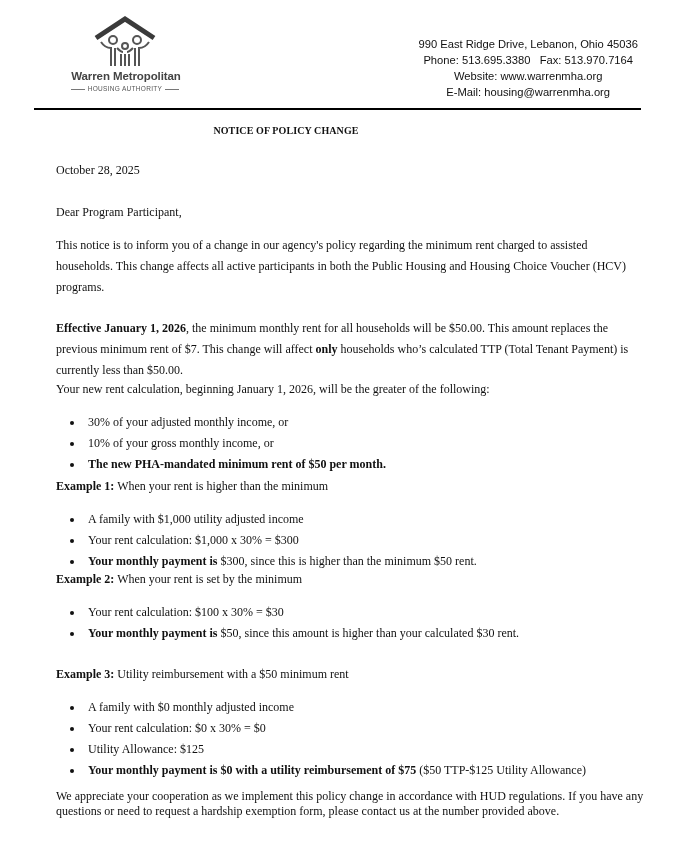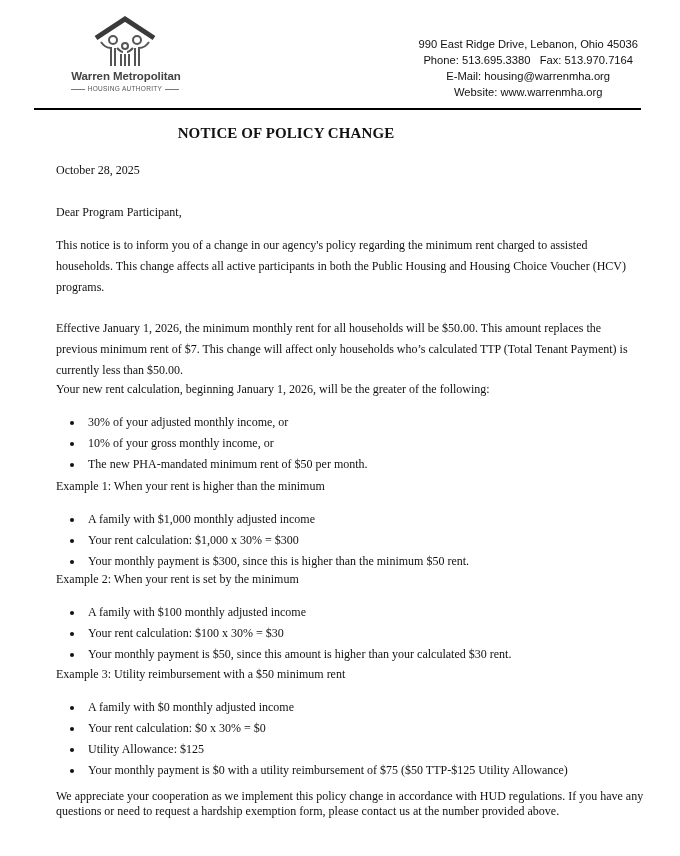--- a/index.html
+++ b/index.html
@@ -21,30 +21,30 @@
     }
     .logo-sub .dash { display: inline-block; width: 14px; height: 1px; background: #777; vertical-align: middle; margin: 0 3px; }
     .contact {
       position: absolute; right: 42px; top: 36px; text-align: center;
       font-family: "Liberation Sans", sans-serif; font-size: 11.2px; line-height: 16px; color: #111;
     }
     .contact div { white-space: nowrap; margin-left: 28px; }
     .rule { position: absolute; left: 34px; top: 108px; width: 607px; height: 2px; background: #000; }
     .title {
       position: absolute; left: 0; width: 572px; top: 125px; text-align: center;
-      font-weight: bold; font-size: 15px; letter-spacing: 0.1px;
+      font-weight: bold; font-size: 10px; letter-spacing: 0.1px;
     }
     .p { position: absolute; left: 34px; width: 620px; font-size: 12px; line-height: 21px; white-space: nowrap; margin-left: 22px; }
     .p.tight { line-height: 15px; }
     ul.bul { position: absolute; left: 56px; margin: 12px; padding: 0; list-style: none; font-size: 12px; }
     ul.bul li { height: 21px; line-height: 21px; position: relative; padding-left: 20px; white-space: nowrap; }
     ul.bul li::before {
       content: ""; position: absolute; left: 2px; top: 9px; width: 4px; height: 4px; border-radius: 50%; background: #111;
     }
-    b { font-weight: normal; }
+    b { font-weight: bold; }
   </style>
 </head>
 <body>
 
 <div class="logo">
   <svg width="64" height="54" viewBox="0 0 64 54">
     <polyline points="3,22 32,3 61,22" fill="none" stroke="#3a3a3a" stroke-width="5" stroke-linejoin="miter"></polyline>
     <g fill="none" stroke="#555" stroke-width="2">
       <circle cx="20" cy="24" r="4"></circle>
       <circle cx="32" cy="30" r="3"></circle>
@@ -54,22 +54,22 @@
       <path d="M28,38 L28,50 M32,38 L32,50 M36,38 L36,50"></path>
     </g>
   </svg>
   <div class="logo-name">Warren Metropolitan</div>
   <div class="logo-sub"><span class="dash"></span><span>HOUSING AUTHORITY</span><span class="dash"></span></div>
 </div>
 
 <div class="contact">
   <div>990 East Ridge Drive, Lebanon, Ohio 45036</div>
   <div style="white-space:pre">Phone: 513.695.3380   Fax: 513.970.7164</div>
+  <div>Website: www.warrenmha.org</div>
   <div>E-Mail: housing@warrenmha.org</div>
-  <div>Website: www.warrenmha.org</div>
 </div>
 
 <div class="rule"></div>
 
 <div class="title">NOTICE OF POLICY CHANGE</div>
 
 <div class="p" style="top:160px">October 28, 2025</div>
 
 <div class="p" style="top:202px">Dear Program Participant,</div>
 
@@ -87,28 +87,27 @@
 </div>
 
 <ul class="bul" style="top:400px">
   <li>30% of your adjusted monthly income, or</li>
   <li>10% of your gross monthly income, or</li>
   <li><b>The new PHA-mandated minimum rent of $50 per month.</b></li>
 </ul>
 
 <div class="p" style="top:476px"><b>Example 1:</b><span> When your rent is higher than the minimum</span></div>
 <ul class="bul" style="top:497px">
-  <li>A family with $1,000 monthly adjusted income</li>
+  <li>A family with $1,000 utility adjusted income</li>
   <li>Your rent calculation: $1,000 x 30% = $300</li>
   <li><b>Your monthly payment is</b><span> $300, since this is higher than the minimum $50 rent.</span></li>
 </ul>
 
 <div class="p" style="top:569px"><b>Example 2:</b><span> When your rent is set by the minimum</span></div>
 <ul class="bul" style="top:590px">
-  <li>A family with $100 monthly adjusted income</li>
   <li>Your rent calculation: $100 x 30% = $30</li>
   <li><b>Your monthly payment is</b><span> $50, since this amount is higher than your calculated $30 rent.</span></li>
 </ul>
 
 <div class="p" style="top:664px"><b>Example 3:</b><span> Utility reimbursement with a $50 minimum rent</span></div>
 <ul class="bul" style="top:685px">
   <li>A family with $0 monthly adjusted income</li>
   <li>Your rent calculation: $0 x 30% = $0</li>
   <li>Utility Allowance: $125</li>
   <li><b>Your monthly payment is $0 with a utility reimbursement of $75</b><span> ($50 TTP-$125 Utility Allowance)</span></li>

